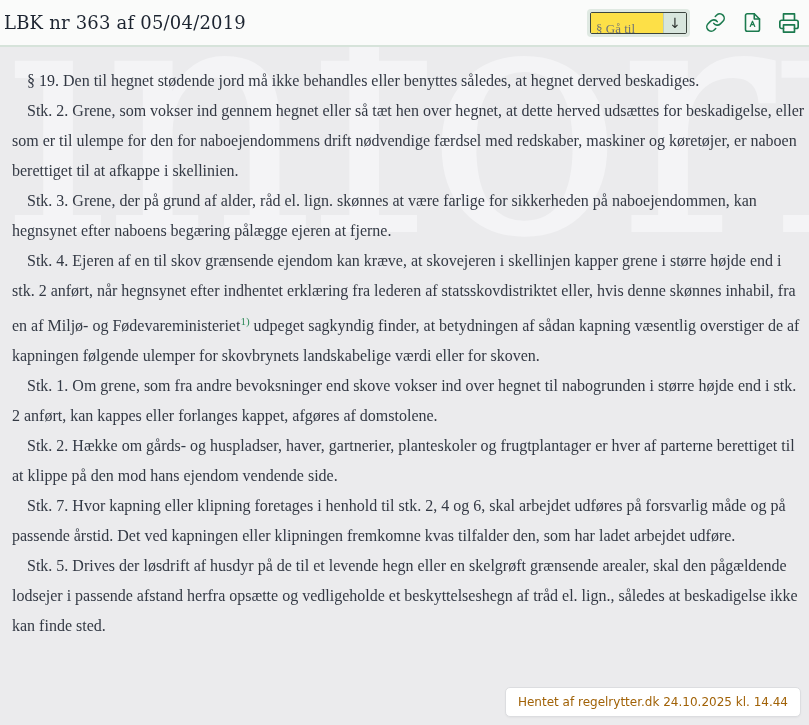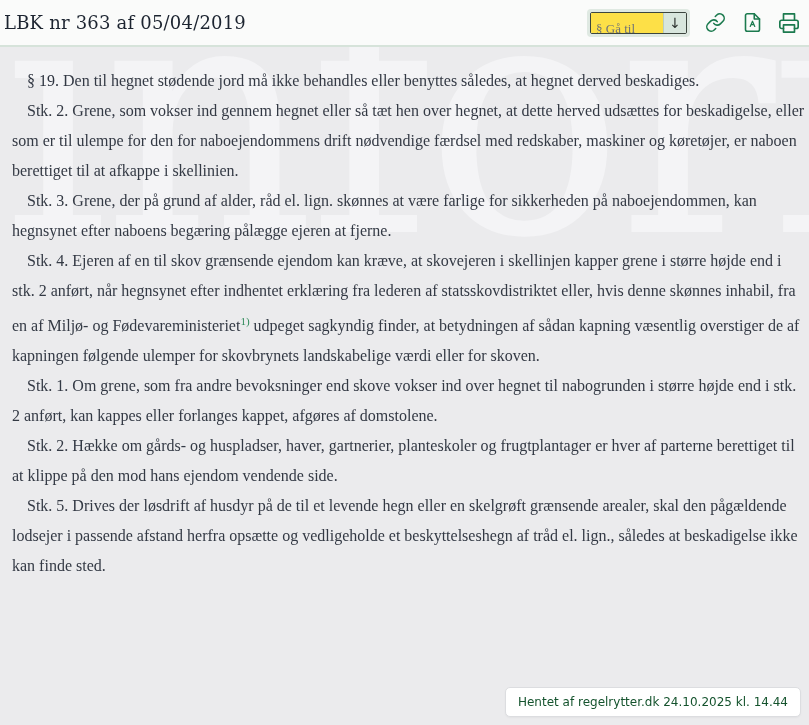--- a/index.html
+++ b/index.html
@@ -118,21 +118,21 @@
   .stamp {
     position:absolute;
     right:8px; bottom:8px;
     z-index:3;
     background:#ffffff;
     border:1px solid #dcdde0;
     border-radius:5px;
     padding:7px 12px;
     font-family:"DejaVu Sans", sans-serif;
     font-size:12px;
-    color:#14532d;
+    color:#a16207;
     box-shadow:0 1px 2px rgba(0,0,0,0.04);
   }
 </style>
 </head>
 <body>
 
 <div class="watermark">retsinformation</div>
 
 <div class="header">
   <div class="doc-title">LBK nr 363 af 05/04/2019</div>
@@ -172,16 +172,17 @@
   </div>
 </div>
 
 <div class="doc">
     <p class="para"><span class="label-section">§ 19.</span> Den til hegnet stødende jord må ikke behandles eller benyttes således, at hegnet derved beskadiges.</p>
     <p class="para"><span class="label-stk">Stk. 2.</span> Grene, som vokser ind gennem hegnet eller så tæt hen over hegnet, at dette herved udsættes for beskadigelse, eller som er til ulempe for den for naboejendommens drift nødvendige færdsel med redskaber, maskiner og køretøjer, er naboen berettiget til at afkappe i skellinien.</p>
     <p class="para"><span class="label-stk">Stk. 3.</span> Grene, der på grund af alder, råd el. lign. skønnes at være farlige for sikkerheden på naboejendommen, kan hegnsynet efter naboens begæring pålægge ejeren at fjerne.</p>
     <p class="para"><span class="label-stk">Stk. 4.</span> Ejeren af en til skov grænsende ejendom kan kræve, at skovejeren i skellinjen kapper grene i større højde end i stk. 2 anført, når hegnsynet efter indhentet erklæring fra lederen af statsskovdistriktet eller, hvis denne skønnes inhabil, fra en af Miljø- og Fødevareministeriet<sup class="footnote">1)</sup> udpeget sagkyndig finder, at betydningen af sådan kapning væsentlig overstiger de af kapningen følgende ulemper for skovbrynets landskabelige værdi eller for skoven.</p>
     <p class="para"><span class="label-stk">Stk. 1.</span> Om grene, som fra andre bevoksninger end skove vokser ind over hegnet til nabogrunden i større højde end i stk. 2 anført, kan kappes eller forlanges kappet, afgøres af domstolene.</p>
     <p class="para"><span class="label-stk">Stk. 2.</span> Hække om gårds- og huspladser, haver, gartnerier, planteskoler og frugtplantager er hver af parterne berettiget til at klippe på den mod hans ejendom vendende side.</p>
+    <p class="para"><span class="label-stk">Stk. 7.</span> Hvor kapning eller klipning foretages i henhold til stk. 2, 4 og 6, skal arbejdet udføres på forsvarlig måde og på passende årstid. Det ved kapningen eller klipningen fremkomne kvas tilfalder den, som har ladet arbejdet udføre.</p>
     <p class="para"><span class="label-stk">Stk. 5.</span> Drives der løsdrift af husdyr på de til et levende hegn eller en skelgrøft grænsende arealer, skal den pågældende lodsejer i passende afstand herfra opsætte og vedligeholde et beskyttelseshegn af tråd el. lign., således at beskadigelse ikke kan finde sted.</p>
   </div>
 
 <div class="stamp">Hentet af regelrytter.dk 24.10.2025 kl. 14.44</div>
 
 </body></html>

